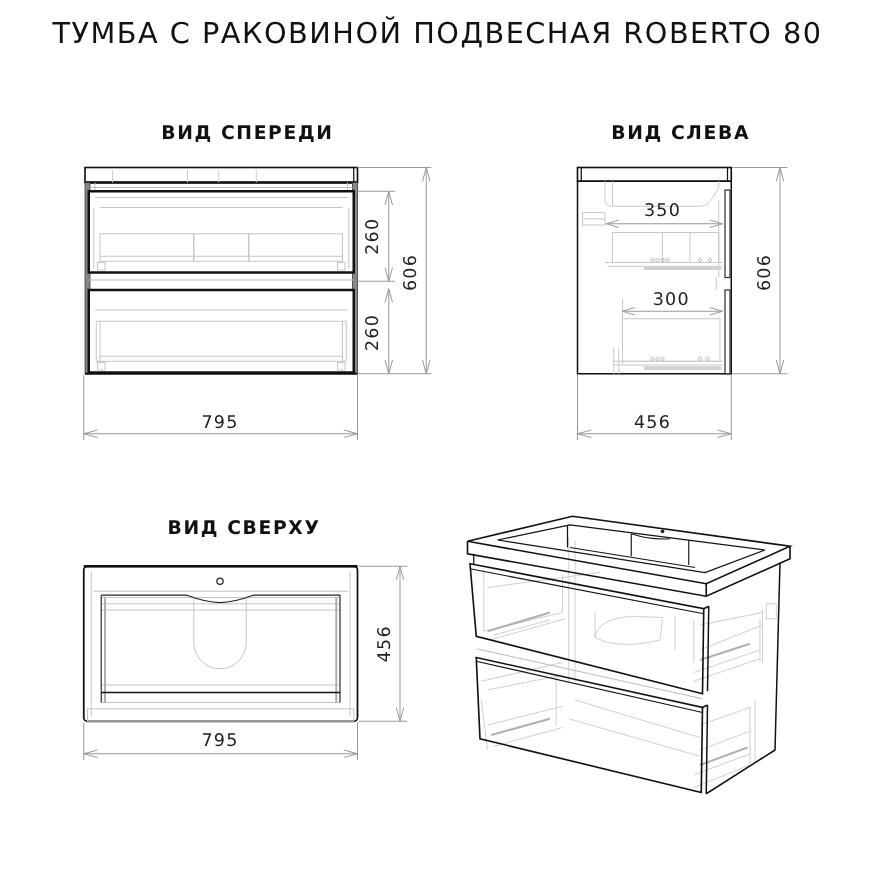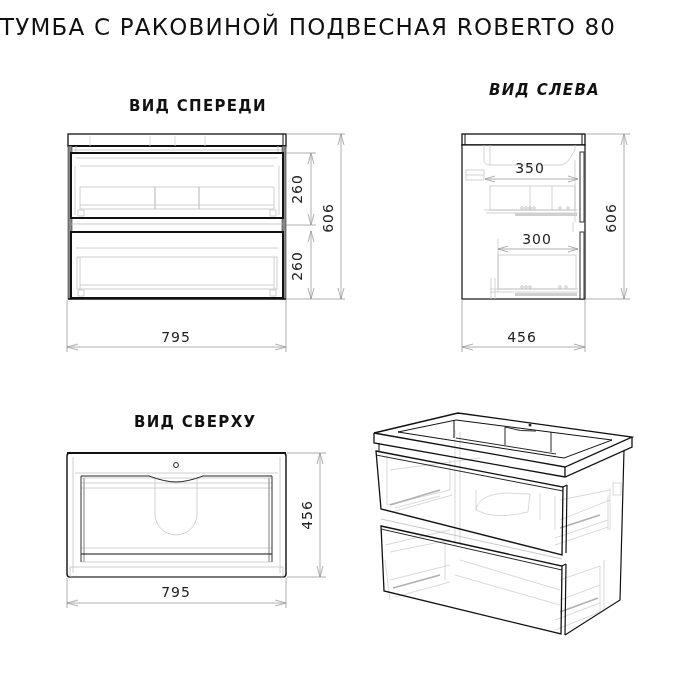--- a/index.html
+++ b/index.html
@@ -1,35 +1,35 @@
 <!DOCTYPE html>
 <html><head>
 <meta charset="utf-8">
 <style>
   html, body { margin: 0; padding: 0; background: #ffffff; }
   body { width: 700px; height: 700px; position: relative; overflow: hidden; font-family: "DejaVu Sans", sans-serif; }
   .title {
-    position: absolute; left: 0; top: 14px; width: 700px; 
+    position: absolute; left: 0; top: 14px; width: 700px; text-align: center;
     font-family: "DejaVu Sans", sans-serif; font-size: 23px; letter-spacing: 1.2px;
     color: #111; font-weight: normal;
   }
   .view-label {
     position: absolute; font-family: "DejaVu Sans", sans-serif; font-weight: bold;
     font-size: 15px; letter-spacing: 1.3px; color: #111;
   }
   svg.drawing { position: absolute; left: 0; top: 0; width: 700px; height: 700px; }
   .dim { font-family: "DejaVu Sans", sans-serif; font-size: 14px; fill: #222; letter-spacing: 1px; }
 </style>
 </head>
 <body>
 
 <div class="title">ТУМБА С РАКОВИНОЙ ПОДВЕСНАЯ ROBERTO 80</div>
 
 <div class="view-label" style="left:129px; top:97px;">ВИД СПЕРЕДИ</div>
-<div class="view-label" style="left:489px; top:81px;font-style:italic;">ВИД СЛЕВА</div>
+<div class="view-label" style="left:489px; top:97px;">ВИД СЛЕВА</div>
 <div class="view-label" style="left:134px; top:413px;text-align:center;">ВИД СВЕРХУ</div>
 
 <svg class="drawing" viewBox="0 0 700 700" xmlns="http://www.w3.org/2000/svg">
 
   <g>
 
     <rect x="68" y="134" width="218" height="12" fill="#fff" stroke="#111" stroke-width="1.3"></rect>
     <line x1="68" y1="146" x2="286" y2="146" stroke="#111" stroke-width="2"></line>
     <line x1="283" y1="134" x2="283" y2="146" stroke="#111" stroke-width="1"></line>
     <g stroke="#cfcfcf" stroke-width="0.8" fill="none">

